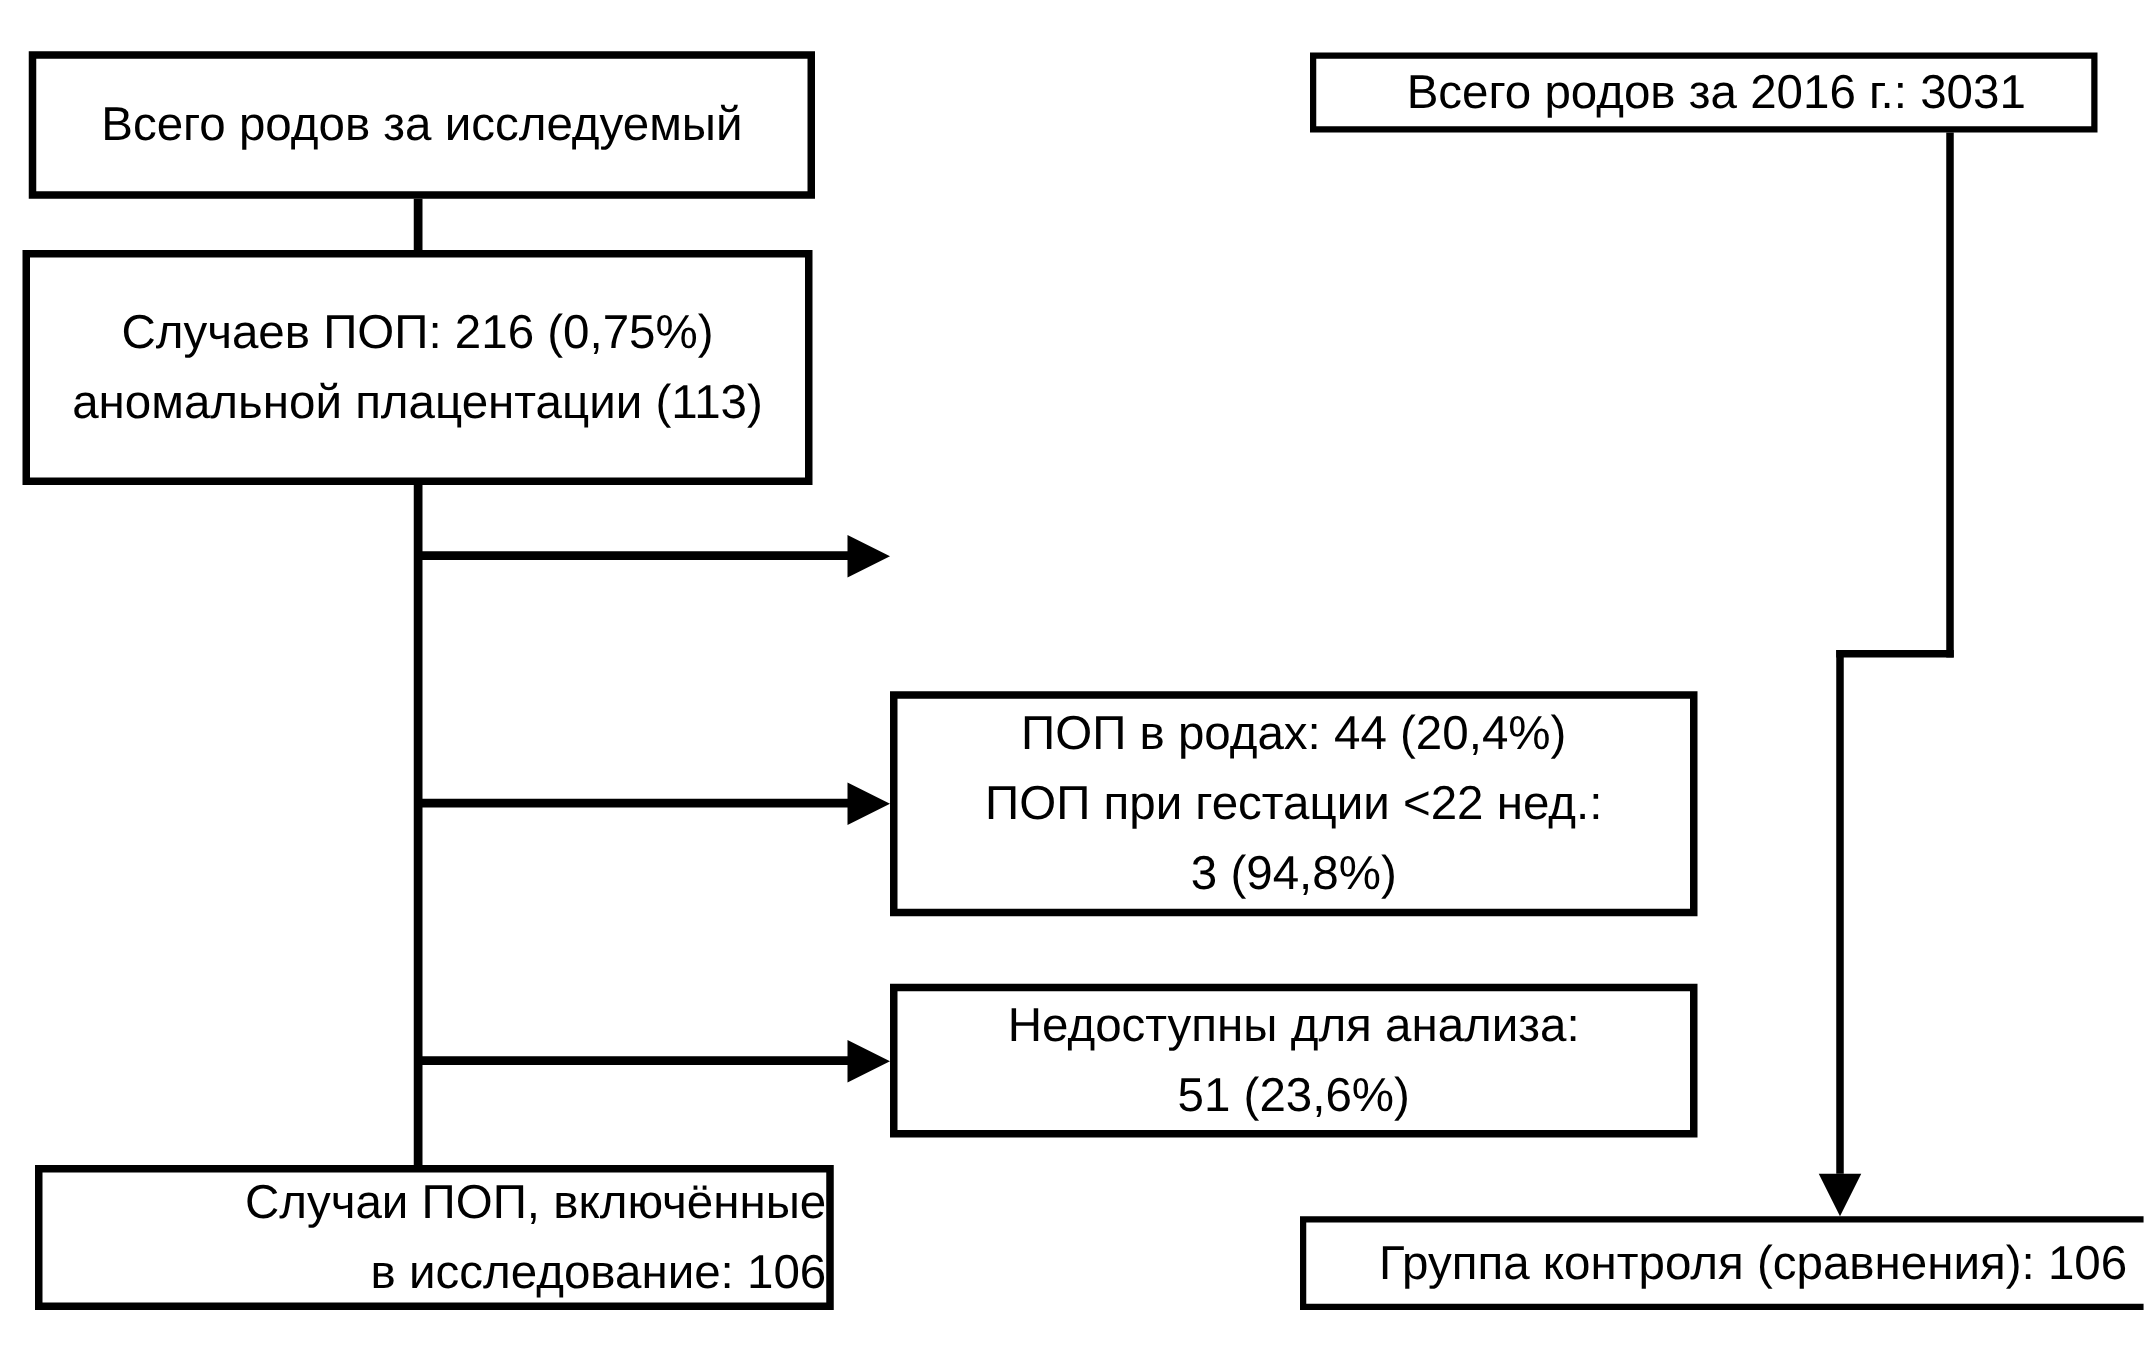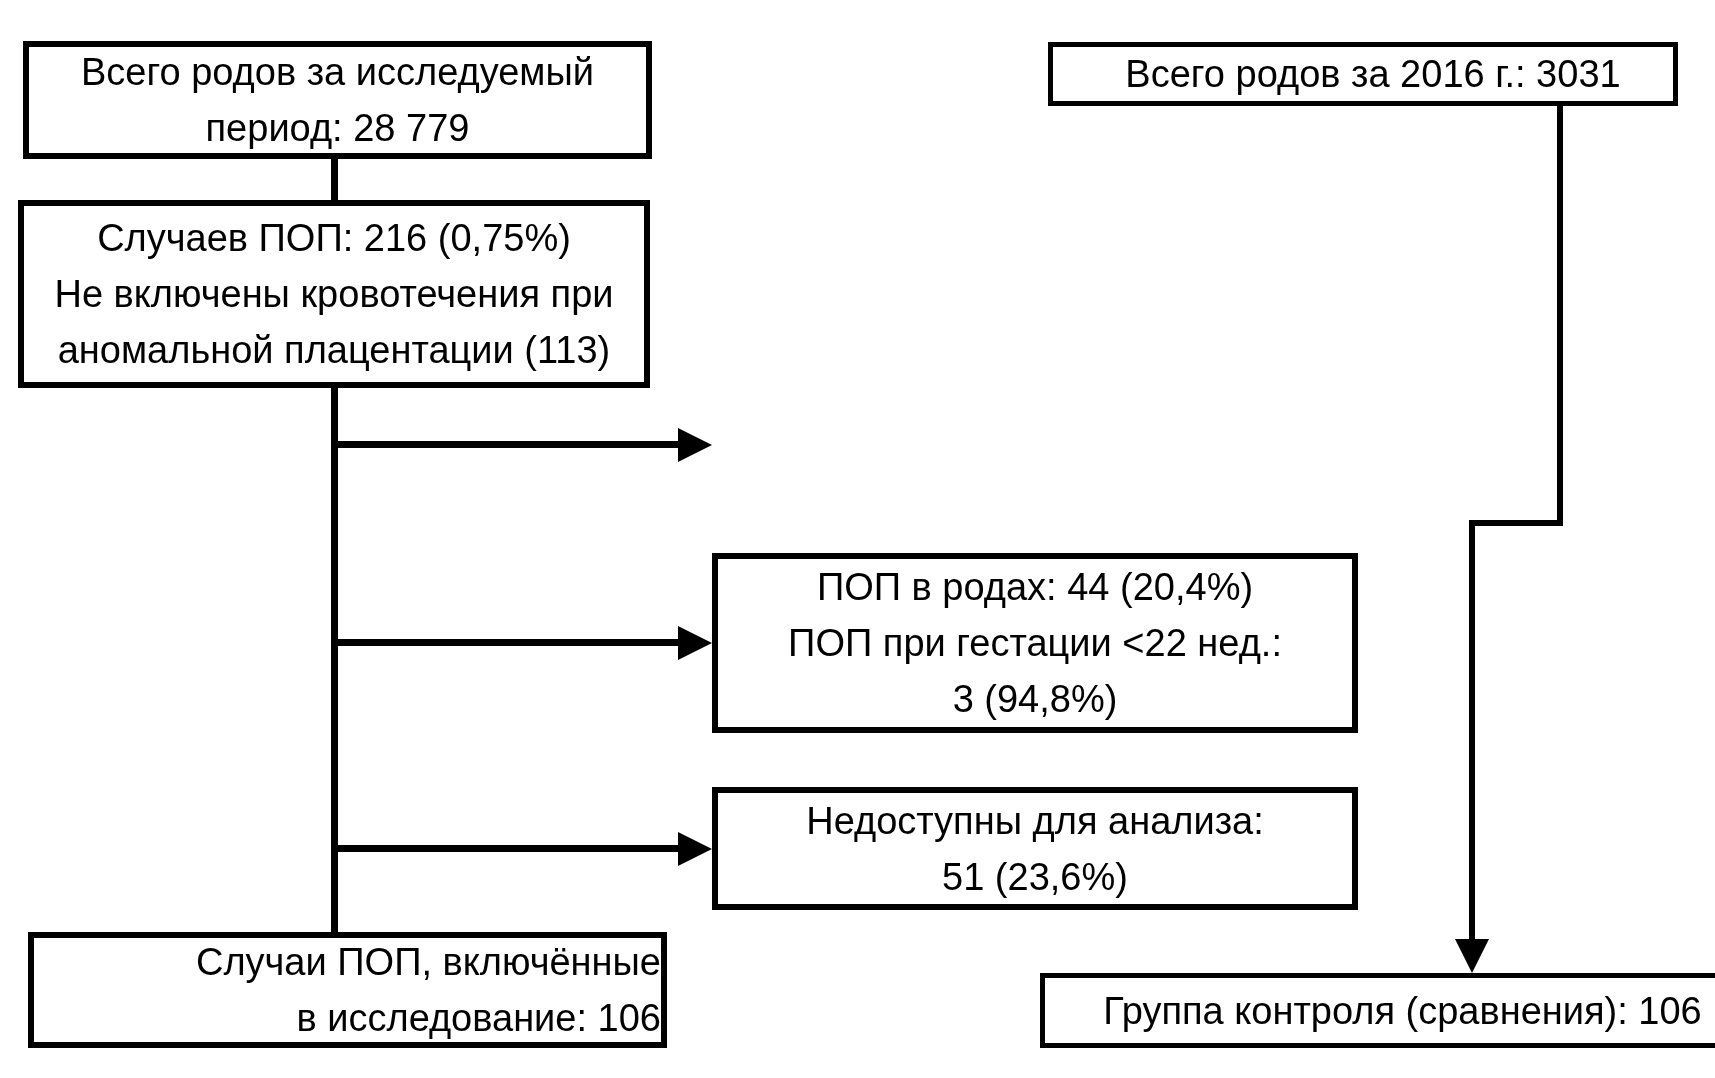--- a/index.html
+++ b/index.html
@@ -53,26 +53,24 @@
     border-top: 34px solid #000000;
   }
 </style>
 </head>
 <body>
 
 <div id="canvas">
 
   <div class="box" style="left:23px; top:41px; width:629px; height:118px;">
     <span class="line">Всего родов за исследуемый</span>
-    <span class="line">период: 28 779</span>
   </div>
 
   <div class="box" style="left:18px; top:200px; width:632px; height:188px;">
     <span class="line">Случаев ПОП: 216 (0,75%)</span>
-    <span class="line">Не включены кровотечения при</span>
     <span class="line">аномальной плацентации (113)</span>
   </div>
 
   <div class="box" style="left:28px; top:932px; width:639px; height:116px;align-items:flex-end;">
     <span class="line">Случаи ПОП, включённые</span>
     <span class="line">в исследование: 106</span>
   </div>
 
 
   <div class="box" style="left:712px; top:553px; width:646px; height:180px;">

